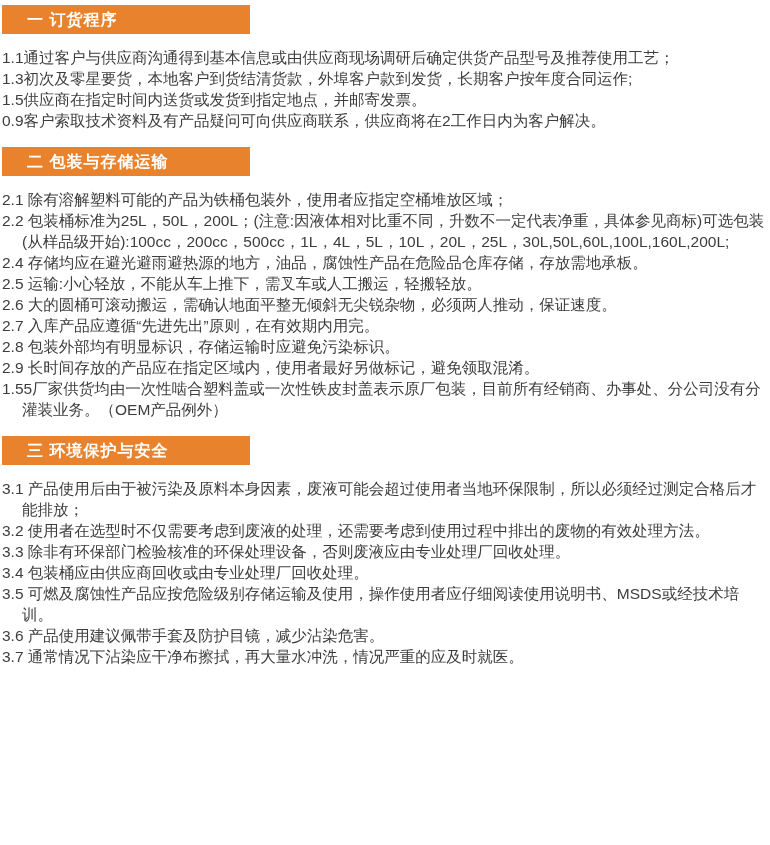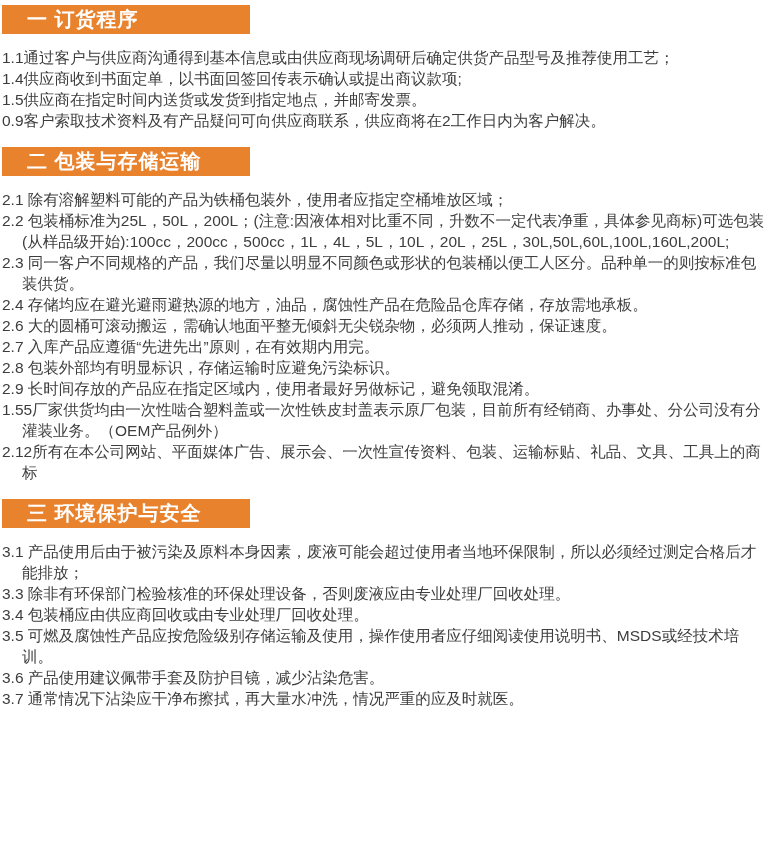--- a/index.html
+++ b/index.html
@@ -17,21 +17,21 @@
     background: #ffffff;
     overflow: hidden;
   }
   .section { margin: 0; }
   .banner {
     width: 248px;
     height: 29px;
     line-height: 29px;
     background: var(--accent);
     color: #ffffff;
-    font-size: 20px;
+    font-size: 16px;
     font-weight: bold;
     padding-left: 25px;
     margin: 16px 0 13px 0;
     letter-spacing: 1px;
   }
   .section:first-child .banner { margin-top: 0; }
   .items { padding: 0; }
   .item {
     margin: 0;
     font-size: 15.5px;
@@ -48,65 +48,65 @@
 <div class="page">
   <div id="sections">
   <section class="section">
     <div class="banner">
       <span class="banner-title">一 订货程序</span>
     </div>
     <div class="items">
   <p class="item"><span class="num">1.1</span><span class="txt">通过客户与供应商沟通得到基本信息或由供应商现场调研后确定供货产品型号及推荐使用工艺；</span></p>
 
 
+  <p class="item"><span class="num">1.3</span><span class="txt">初次及零星要货，本地客户到货结清货款，外埠客户款到发货，长期客户按年度合同运作;</span></p>
 
-  <p class="item"><span class="num">1.4</span><span class="txt">供应商收到书面定单，以书面回签回传表示确认或提出商议款项;</span></p>
 
   <p class="item"><span class="num">1.5</span><span class="txt">供应商在指定时间内送货或发货到指定地点，并邮寄发票。</span></p>
 
   <p class="item"><span class="num">0.9</span><span class="txt">客户索取技术资料及有产品疑问可向供应商联系，供应商将在2工作日内为客户解决。</span></p>
 </div>
   </section>
 
   <section class="section">
     <div class="banner">
       <span class="banner-title">二 包装与存储运输</span>
     </div>
     <div class="items">
   <p class="item"><span class="num">2.1 </span><span class="txt">除有溶解塑料可能的产品为铁桶包装外，使用者应指定空桶堆放区域；</span></p>
 
   <p class="item"><span class="num">2.2 </span><span class="txt">包装桶标准为25L，50L，200L；(注意:因液体相对比重不同，升数不一定代表净重，具体参见商标)可选包装(从样品级开始):100cc，200cc，500cc，1L，4L，5L，10L，20L，25L，30L,50L,60L,100L,160L,200L;</span></p>
 
-  <p class="item"><span class="num">2.3 </span><span class="txt">同一客户不同规格的产品，我们尽量以明显不同颜色或形状的包装桶以便工人区分。品种单一的则按标准包装供货。</span></p>
 
   <p class="item"><span class="num">2.4 </span><span class="txt">存储均应在避光避雨避热源的地方，油品，腐蚀性产品在危险品仓库存储，存放需地承板。</span></p>
 
+  <p class="item"><span class="num">2.5 </span><span class="txt">运输:小心轻放，不能从车上推下，需叉车或人工搬运，轻搬轻放。</span></p>
 
   <p class="item"><span class="num">2.6 </span><span class="txt">大的圆桶可滚动搬运，需确认地面平整无倾斜无尖锐杂物，必须两人推动，保证速度。</span></p>
 
   <p class="item"><span class="num">2.7 </span><span class="txt">入库产品应遵循“先进先出”原则，在有效期内用完。</span></p>
 
   <p class="item"><span class="num">2.8 </span><span class="txt">包装外部均有明显标识，存储运输时应避免污染标识。</span></p>
 
   <p class="item"><span class="num">2.9 </span><span class="txt">长时间存放的产品应在指定区域内，使用者最好另做标记，避免领取混淆。</span></p>
 
 
   <p class="item"><span class="num">1.55</span><span class="txt">厂家供货均由一次性啮合塑料盖或一次性铁皮封盖表示原厂包装，目前所有经销商、办事处、分公司没有分灌装业务。（OEM产品例外）</span></p>
 
-  <p class="item"><span class="num">2.12</span><span class="txt">所有在本公司网站、平面媒体广告、展示会、一次性宣传资料、包装、运输标贴、礼品、文具、工具上的商标</span></p>
 </div>
   </section>
 
   <section class="section">
     <div class="banner">
       <span class="banner-title">三 环境保护与安全</span>
     </div>
     <div class="items">
   <p class="item"><span class="num">3.1 </span><span class="txt">产品使用后由于被污染及原料本身因素，废液可能会超过使用者当地环保限制，所以必须经过测定合格后才能排放；</span></p>
 
+  <p class="item"><span class="num">3.2 </span><span class="txt">使用者在选型时不仅需要考虑到废液的处理，还需要考虑到使用过程中排出的废物的有效处理方法。</span></p>
 
   <p class="item"><span class="num">3.3 </span><span class="txt">除非有环保部门检验核准的环保处理设备，否则废液应由专业处理厂回收处理。</span></p>
 
   <p class="item"><span class="num">3.4 </span><span class="txt">包装桶应由供应商回收或由专业处理厂回收处理。</span></p>
 
   <p class="item"><span class="num">3.5 </span><span class="txt">可燃及腐蚀性产品应按危险级别存储运输及使用，操作使用者应仔细阅读使用说明书、MSDS或经技术培训。</span></p>
 
   <p class="item"><span class="num">3.6 </span><span class="txt">产品使用建议佩带手套及防护目镜，减少沾染危害。</span></p>
 
   <p class="item"><span class="num">3.7 </span><span class="txt">通常情况下沾染应干净布擦拭，再大量水冲洗，情况严重的应及时就医。</span></p>

